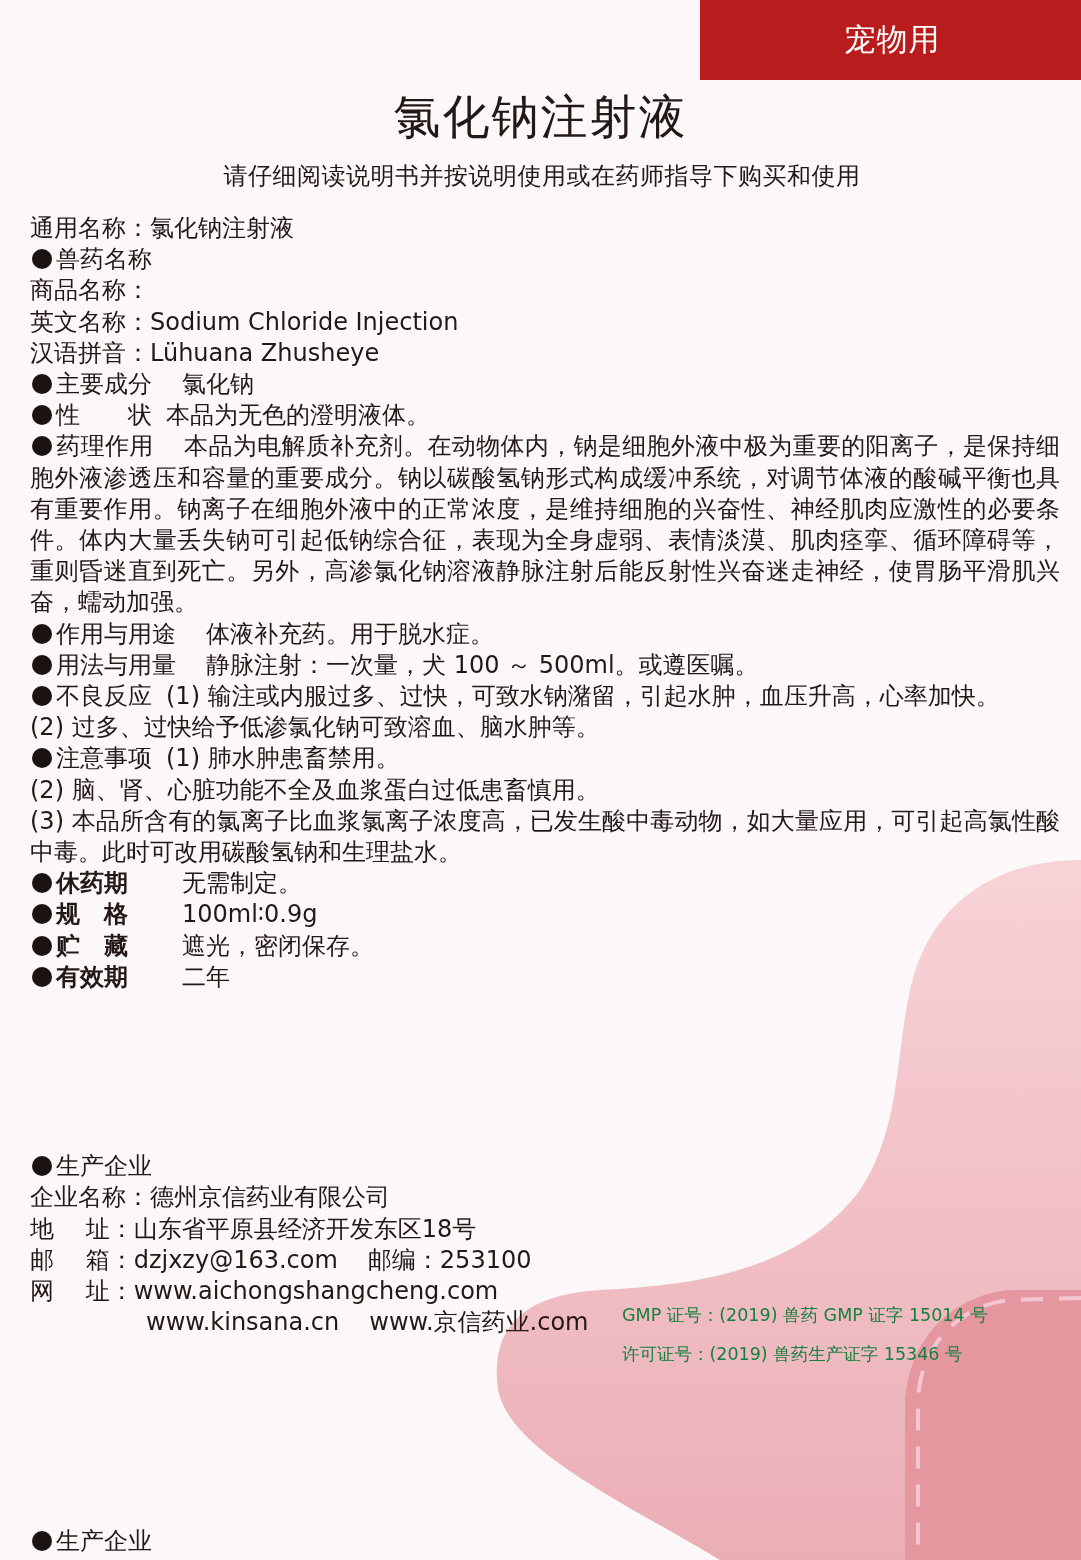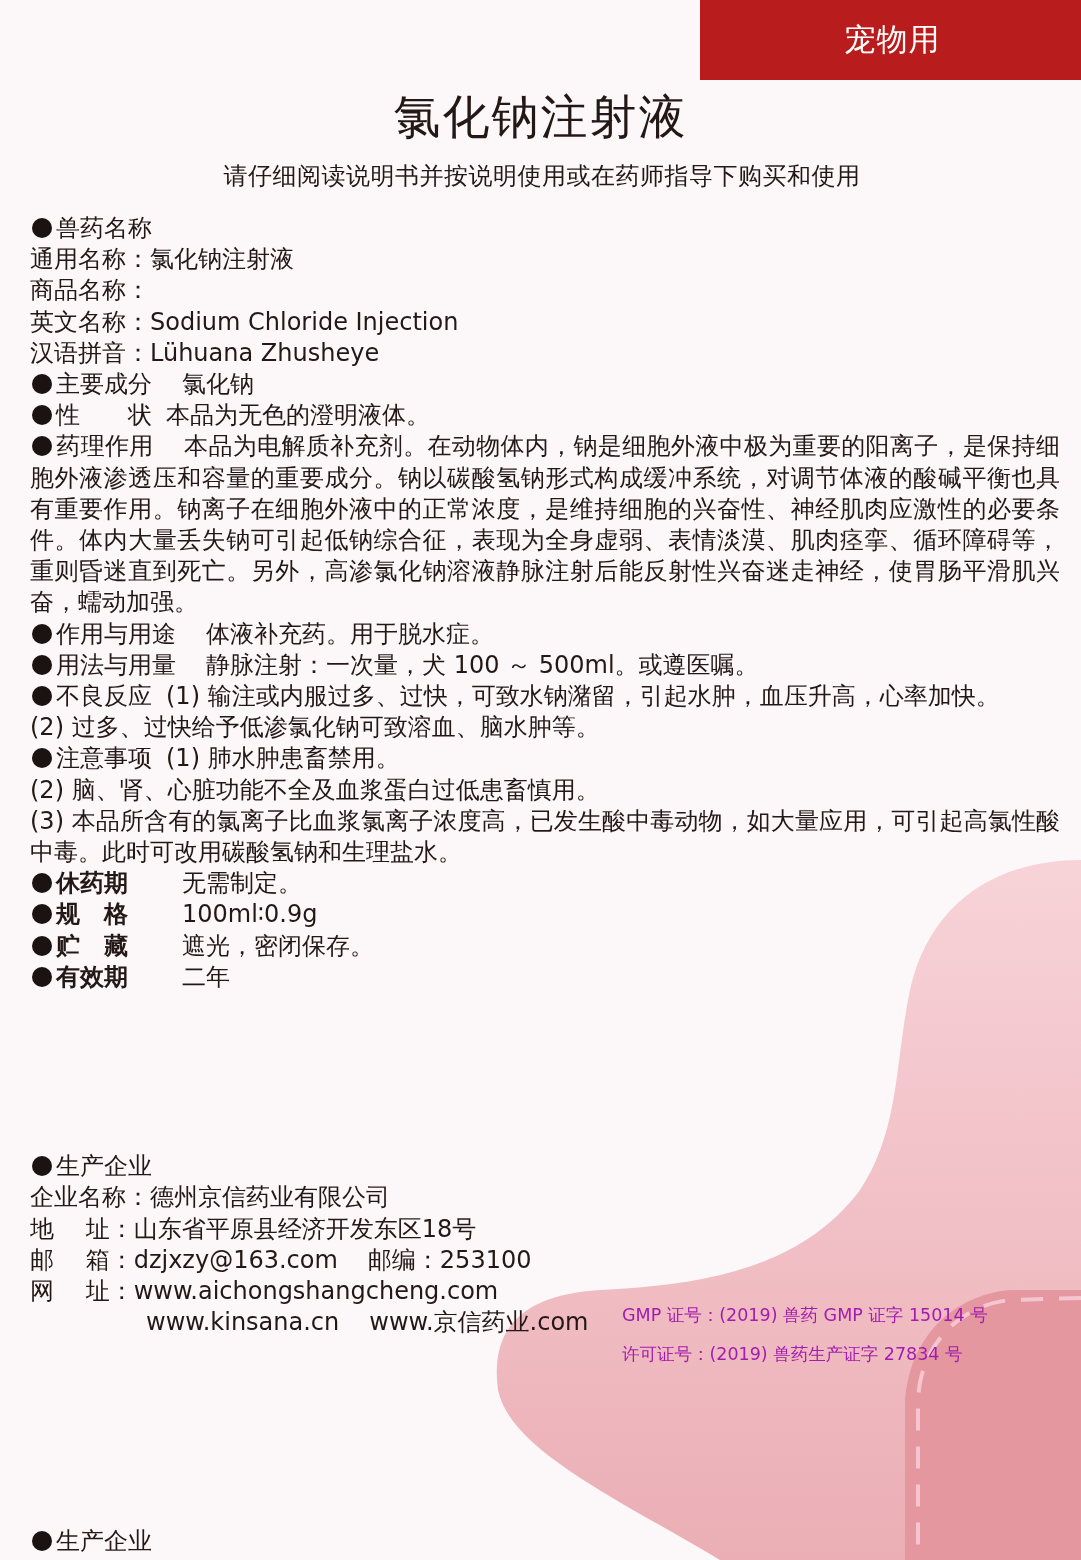--- a/index.html
+++ b/index.html
@@ -37,21 +37,21 @@
   }
   .lbl { display: inline-block; font-weight: bold; }
   .gap-sm { display: inline-block; width: 14px; }
   .gap-md { display: inline-block; width: 30px; }
   .company {
     position: absolute; left: 30px; top: 1151px; width: 620px; z-index: 2;
     font-size: 24px; line-height: 31.3px; color: #231815;
   }
   .certs {
     position: absolute; left: 622px; top: 1296px; width: 450px; z-index: 2;
-    font-size: 17.5px; line-height: 38.5px; color: #a21caf;
+    font-size: 17.5px; line-height: 38.5px; color: #15803d;
   }
   .footer-head {
     position: absolute; left: 30px; top: 1526px; z-index: 2;
     font-size: 24px; line-height: 31px; color: #231815;
   }
 </style>
 </head>
 <body>
 
 <svg class="bg-svg" viewBox="0 0 1081 1560" xmlns="http://www.w3.org/2000/svg">
@@ -67,22 +67,22 @@
 </svg>
 
 <div class="tag">
   <span>宠物用</span>
 </div>
 
 <div class="title">氯化钠注射液</div>
 <div class="subtitle">请仔细阅读说明书并按说明使用或在药师指导下购买和使用</div>
 
 <div class="content">
+  <div class="line"><span>通用名称：</span><span>氯化钠注射液</span></div>
   <div class="line"><span class="bullet"></span><span>兽药名称</span></div>
-  <div class="line"><span>通用名称：</span><span>氯化钠注射液</span></div>
   <div class="line"><span>商品名称：</span><span></span></div>
   <div class="line"><span>英文名称：</span><span>Sodium Chloride Injection</span></div>
   <div class="line"><span>汉语拼音：</span><span>Lühuana Zhusheye</span></div>
 
   <div class="line"><span class="bullet"></span><span>主要成分</span><span class="gap-md"></span><span>氯化钠</span></div>
   <div class="line"><span class="bullet"></span><span>性　　状</span><span class="gap-sm"></span><span>本品为无色的澄明液体。</span></div>
 
   <div class="para"><span class="bullet"></span><span>药理作用</span><span class="gap-md"></span><span>本品为电解质补充剂。在动物体内，钠是细胞外液中极为重要的阳离子，是保持细胞外液渗透压和容量的重要成分。钠以碳酸氢钠形式构成缓冲系统，对调节体液的酸碱平衡也具有重要作用。钠离子在细胞外液中的正常浓度，是维持细胞的兴奋性、神经肌肉应激性的必要条件。体内大量丢失钠可引起低钠综合征，表现为全身虚弱、表情淡漠、肌肉痉挛、循环障碍等，重则昏迷直到死亡。另外，高渗氯化钠溶液静脉注射后能反射性兴奋迷走神经，使胃肠平滑肌兴奋，蠕动加强。</span></div>
 
   <div class="line"><span class="bullet"></span><span>作用与用途</span><span class="gap-md"></span><span>体液补充药。用于脱水症。</span></div>
@@ -103,16 +103,16 @@
   <div class="line"><span class="bullet"></span><span>生产企业</span></div>
   <div class="line"><span>企业名称：</span><span>德州京信药业有限公司</span></div>
   <div class="line"><span>地　 址：</span><span>山东省平原县经济开发东区18号</span></div>
   <div class="line"><span>邮　 箱：</span><span>dzjxzy@163.com</span><span class="gap-md"></span><span>邮编：</span><span>253100</span></div>
   <div class="line"><span>网　 址：</span><span>www.aichongshangcheng.com</span></div>
   <div class="line" style="padding-left:116px"><span>www.kinsana.cn</span><span class="gap-md"></span><span>www.京信药业.com</span></div>
 </div>
 
 <div class="certs">
   <div>GMP 证号：(2019) 兽药 GMP 证字 15014 号</div>
-  <div>许可证号：(2019) 兽药生产证字 27834 号</div>
+  <div>许可证号：(2019) 兽药生产证字 15346 号</div>
 </div>
 
 <div class="footer-head"><span class="bullet"></span><span>生产企业</span></div>
 
 </body></html>

